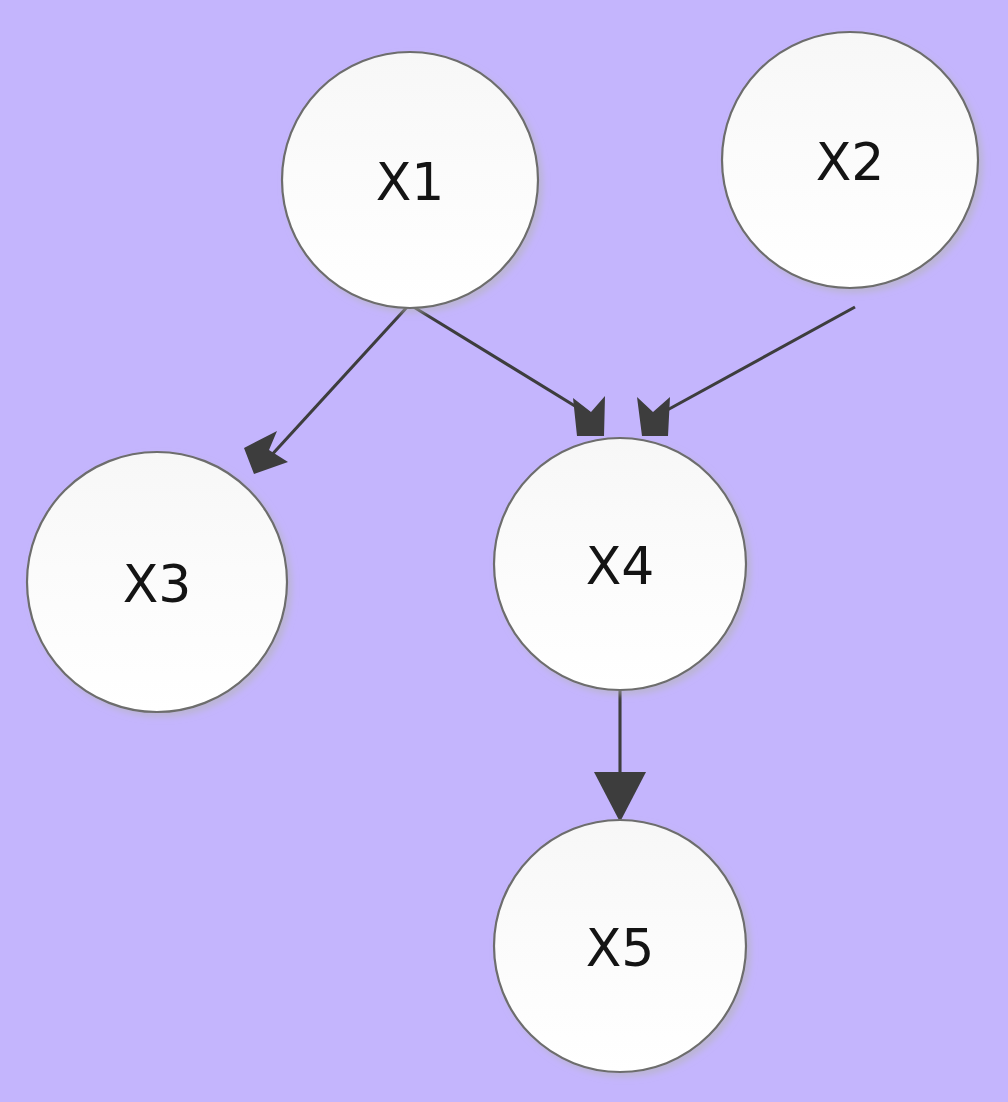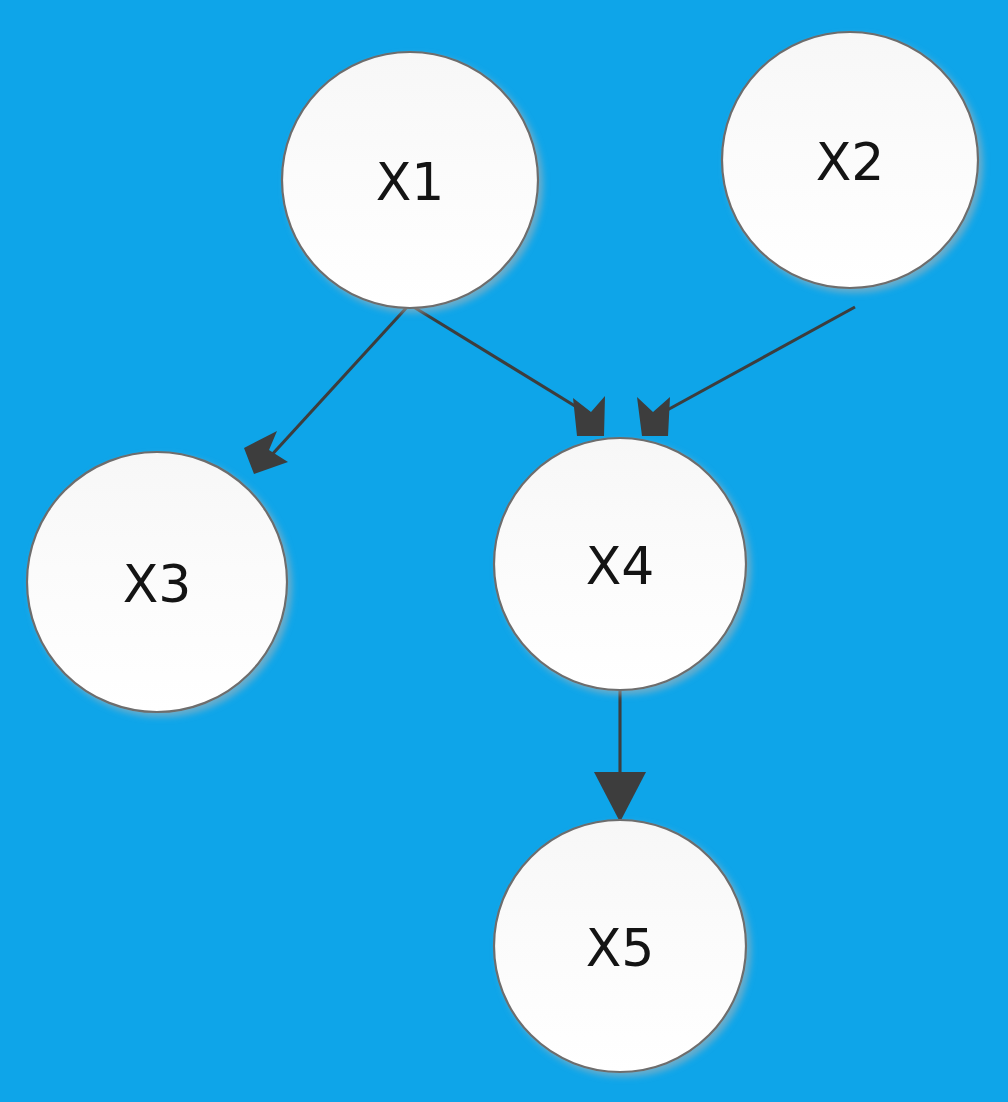--- a/index.html
+++ b/index.html
@@ -8,21 +8,21 @@
     padding: 0;
     background: #ffffff;
   }
   body {
     font-family: "DejaVu Sans", "Liberation Sans", sans-serif;
   }
   #graph-canvas {
     position: relative;
     width: 1008px;
     height: 1102px;
-    background: #0ea5e9;
+    background: #c4b5fd;
     overflow: hidden;
   }
   #graph-svg {
     position: absolute;
     top: 0;
     left: 0;
     width: 1008px;
     height: 1102px;
     display: block;
   }

